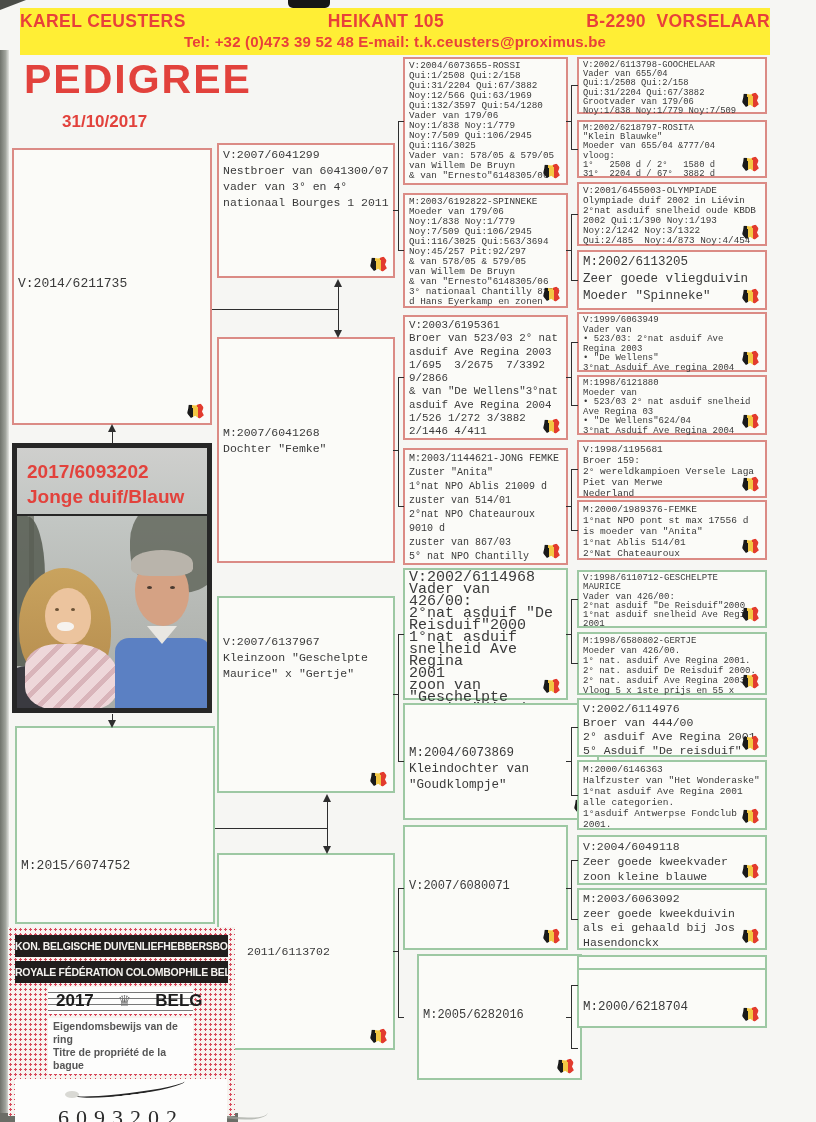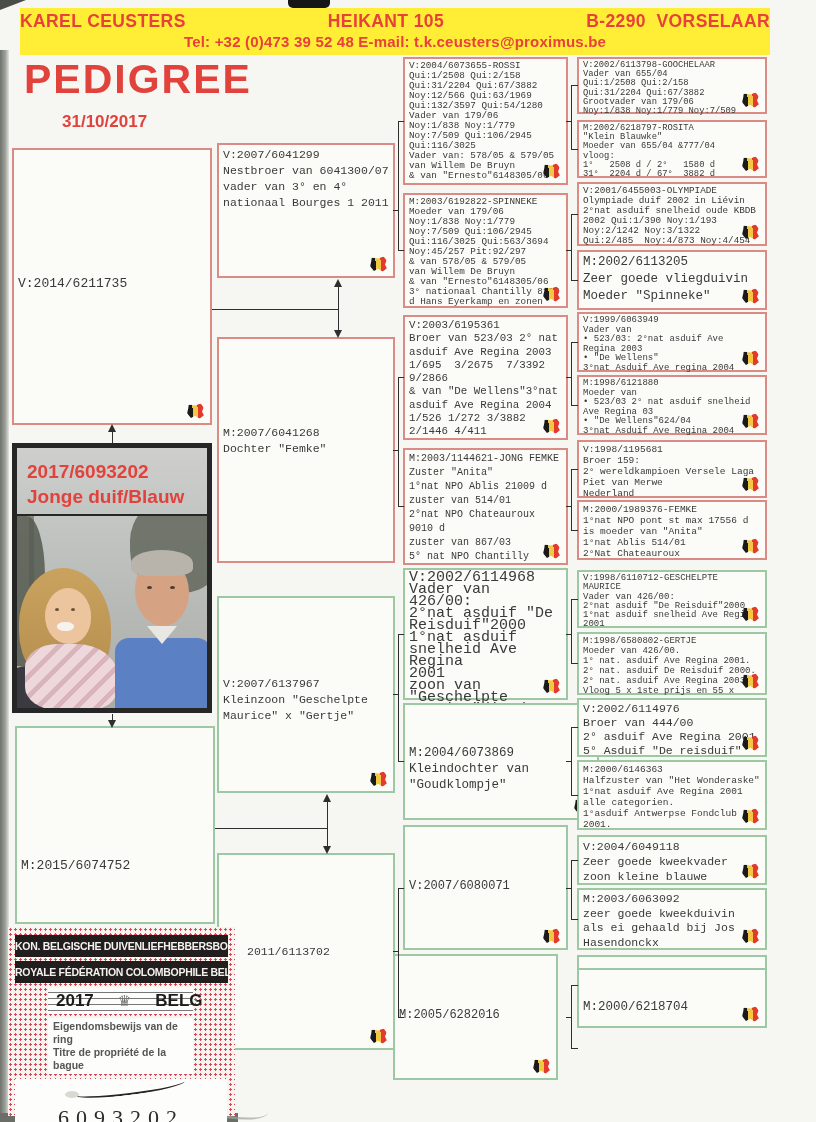--- a/index.html
+++ b/index.html
@@ -166,21 +166,21 @@
 Nestbroer van 6041300/07
 vader van 3° en 4°
 nationaal Bourges 1 2011</div>
     <div class="flag"></div>
   </div>
   <div class="pbox red" style="left:217px;top:337px;width:178px;height:226px">
     <div class="btxt" style="font-size:11.5px;line-height:16px;padding-top:86px">M:2007/6041268
 Dochter "Femke"</div>
   </div>
   <div class="pbox green" style="left:217px;top:596px;width:178px;height:197px">
-    <div class="btxt" style="font-size:11.5px;line-height:16px;padding-top:78px">V:2007/6137967
+    <div class="btxt" style="font-size:11.5px;line-height:16px;padding-top:36px">V:2007/6137967
 Kleinzoon "Geschelpte
 Maurice" x "Gertje"</div>
     <div class="flag"></div>
   </div>
   <div class="pbox green" style="left:217px;top:853px;width:178px;height:197px">
     <div class="btxt" style="font-size:11.5px;padding-top:90px;padding-left:28px">2011/6113702</div>
     <div class="flag"></div>
   </div>
 
   <div class="pbox red" style="left:403px;top:57px;width:165px;height:128px">
@@ -253,21 +253,21 @@
   <div class="pbox green" style="left:403px;top:703px;width:196px;height:117px">
     <div class="btxt" style="font-size:12.5px;line-height:16px;padding-top:40px">M:2004/6073869
 Kleindochter van
 "Goudklompje"</div>
     <div class="flag"></div>
   </div>
   <div class="pbox green" style="left:403px;top:825px;width:165px;height:125px">
     <div class="btxt" style="font-size:12px;padding-top:52px">V:2007/6080071</div>
     <div class="flag"></div>
   </div>
-  <div class="pbox green" style="left:393px;top:954px;width:165px;height:126px">
+  <div class="pbox green" style="left:417px;top:954px;width:165px;height:126px">
     <div class="btxt" style="font-size:12px;padding-top:52px">M:2005/6282016</div>
     <div class="flag"></div>
   </div>
 
   <div class="pbox red" style="left:577px;top:57px;width:190px;height:57px">
     <div class="btxt" style="font-size:8.8px;line-height:9.2px">V:2002/6113798-GOOCHELAAR
 Vader van 655/04
 Qui:1/2508 Qui:2/158
 Qui:31/2204 Qui:67/3882
 Grootvader van 179/06

